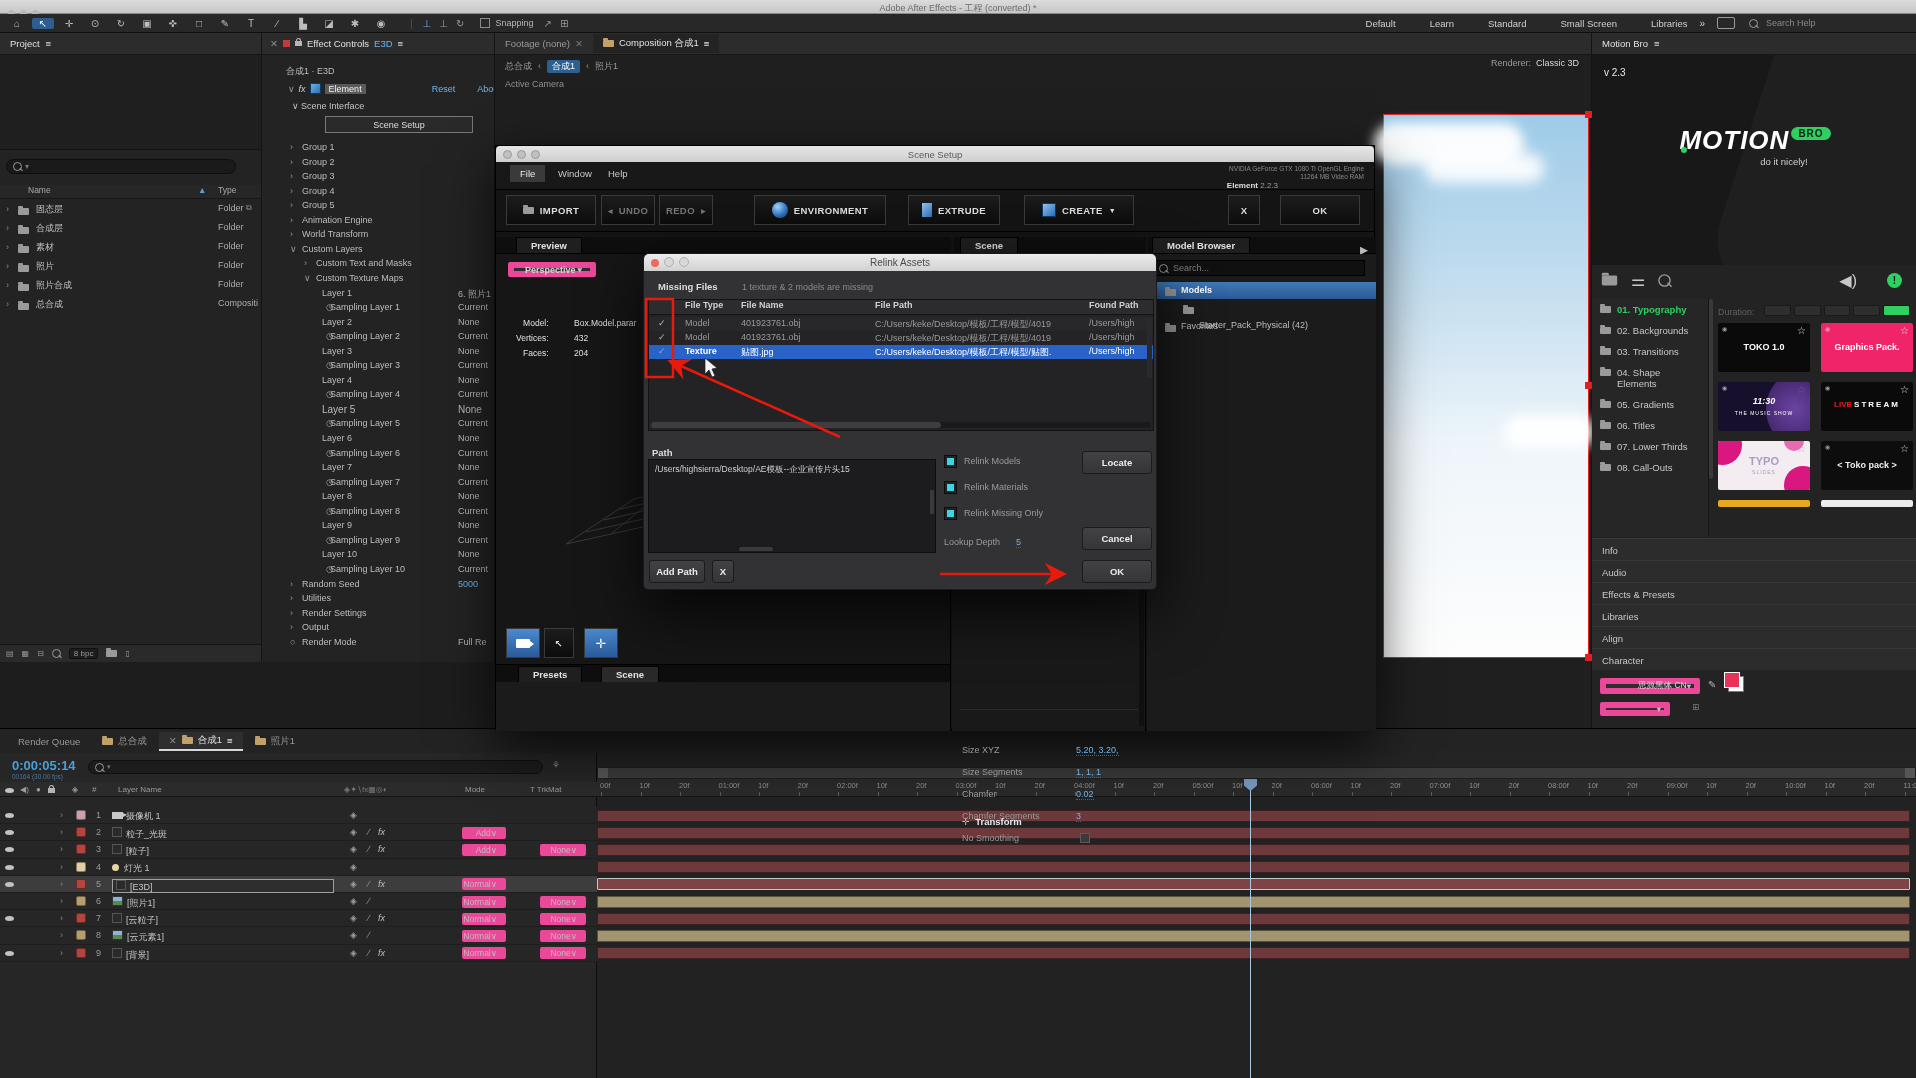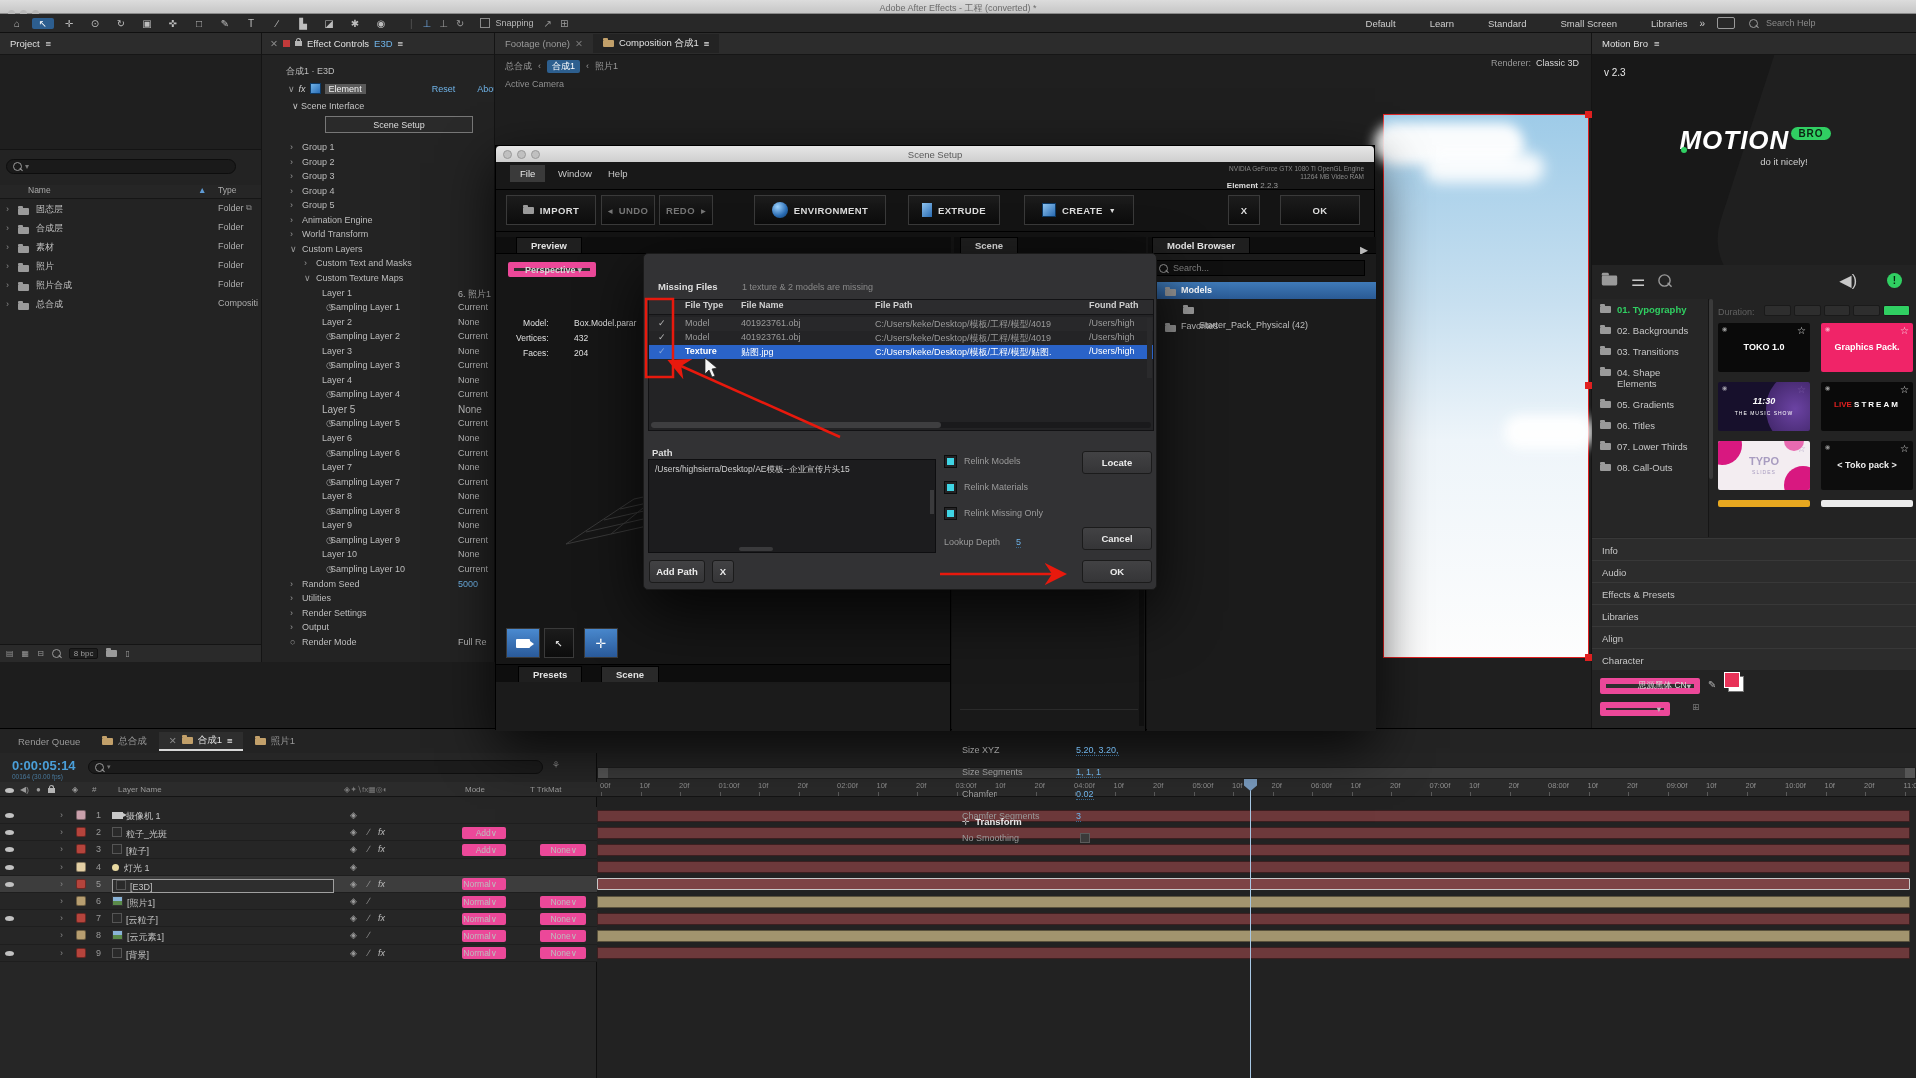--- a/index.html
+++ b/index.html
@@ -717,20 +717,24 @@
     <span class="ifolder abs" style="left:36px;top:5px;"></span>
     <span class="abs" style="left:52px;top:3px;margin-top:17px;">Starter_Pack_Physical (42)</span></div>
           <div class="abs" style="left: 0px; top: 36px; width: 100%; height: 17px; font-size: 9px; color: rgb(189, 189, 189); font-weight: normal;">
     <span class="ifolder abs" style="left:18px;top:5px;"></span>
     <span class="abs" style="left:34px;top:3px;">Favorites</span></div>
         </div>
     </div>
   </div>
 
   <div id="relink" class="abs">
+    <div id="rl-title" class="abs">
+      <span style="margin-left:7px;"><span class="tl" style="width:8px;height:8px;background:#ec6a5e;"></span><span class="tl" style="width:8px;height:8px;background:#d8d8d8;border:1px solid #b0b0b0;"></span><span class="tl" style="width:8px;height:8px;background:#d8d8d8;border:1px solid #b0b0b0;"></span></span>
+      <span style="position:absolute;left:0;right:0;text-align:center;font-size:10px;color:#4a4a4a;">Relink Assets</span>
+    </div>
     <div class="abs" style="left:14px;top:27px;font-size:9.5px;font-weight:bold;color:#dedede;">Missing Files</div>
     <div class="abs" style="left:98px;top:28px;font-size:9px;color:#8a8a8a;">1 texture &amp; 2 models are missing</div>
     <div class="abs" style="left:4px;top:45px;width:506px;height:132px;background:#232325;border:1px solid #121214;">
       <div class="abs" style="left:0;top:0;width:100%;height:15px;background:#2c2c2e;border-bottom:1px solid #141416;font-size:9px;font-weight:bold;color:#d0d0d0;">
         <span class="abs" style="left:36px;">File Type</span>
         <span class="abs" style="left:92px;">File Name</span>
         <span class="abs" style="left:226px;">File Path</span>
         <span class="abs" style="left:440px;">Found Path</span>
       </div>
       <div id="rlrows">

